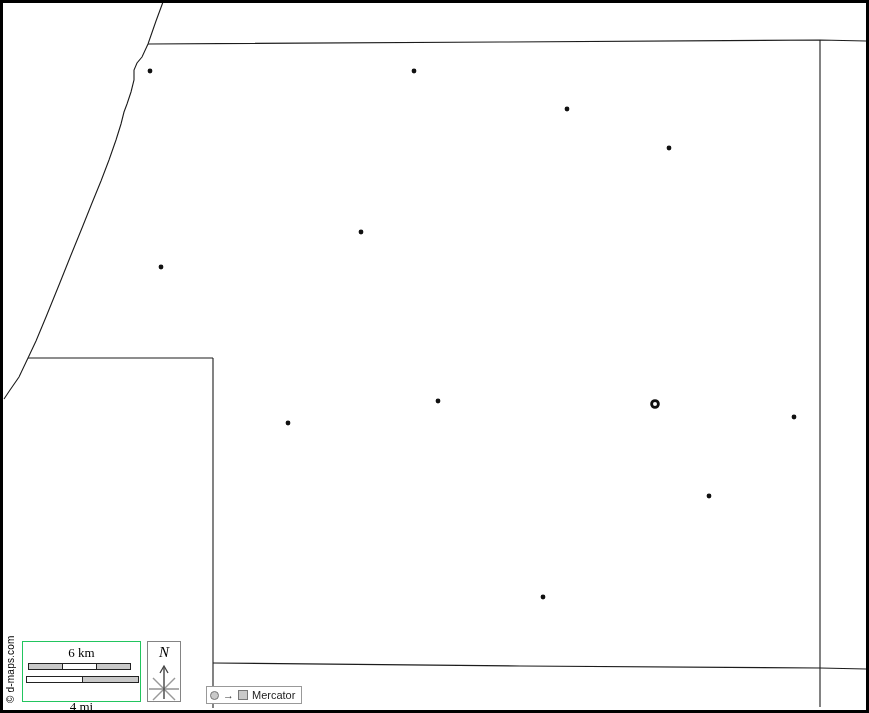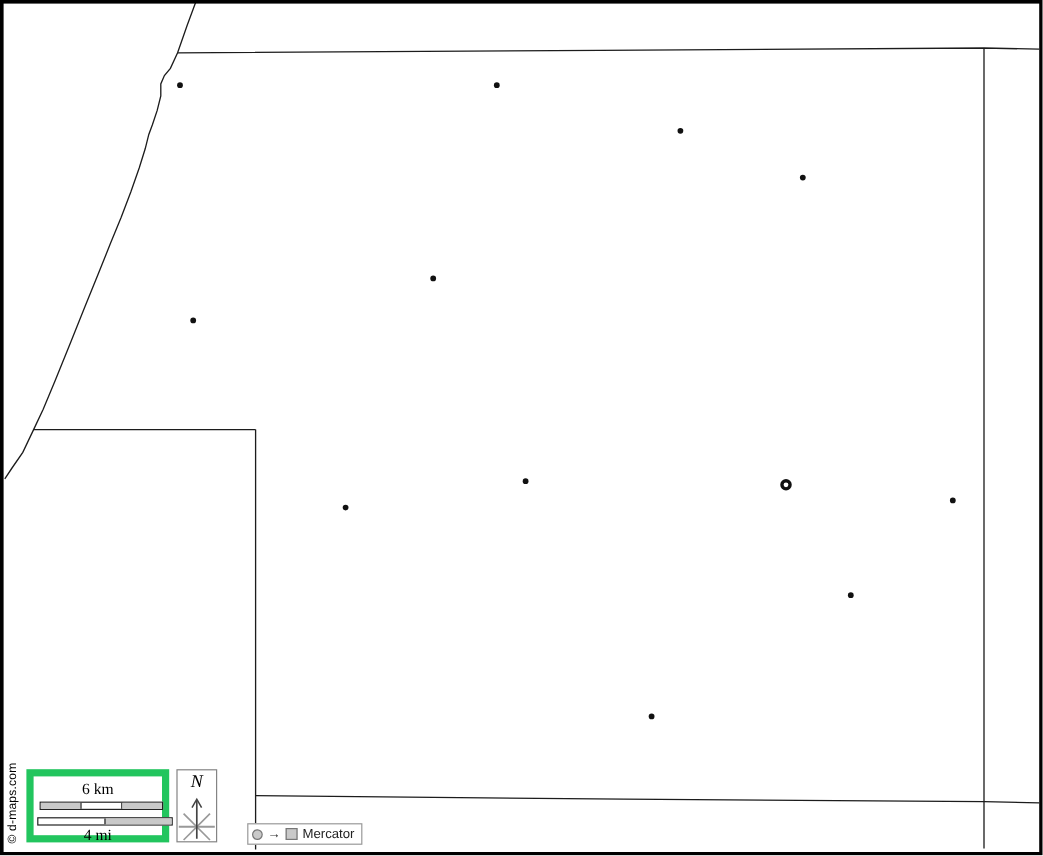--- a/index.html
+++ b/index.html
@@ -6,28 +6,28 @@
   .stage{
     position:relative;width:869px;height:713px;background:#fff;
     font-family:"Liberation Sans",sans-serif;overflow:hidden;
   }
   .map-svg{position:absolute;left:0;top:0;}
   .frame{position:absolute;inset:0;border:3px solid #000;box-sizing:border-box;pointer-events:none;}
 
   
   .scale-box{
     position:absolute;left:22px;top:641px;width:119px;height:61px;
-    border:6px solid #22c55e;background:#fff;box-sizing:border-box;
+    border:1px solid #22c55e;background:#fff;box-sizing:border-box;
   }
   .scale-label{
     position:absolute;left:0;width:100%;text-align:center;
     font-family:"Liberation Serif",serif;font-size:13px;color:#000;line-height:1;
   }
   .scale-label.km{top:4px;}
-  .scale-label.mi{top:42px;text-align:center;}
+  .scale-label.mi{top:58px;text-align:center;}
   .scale-bar{position:absolute;height:5px;border:1px solid #222;display:flex;background:#fff;}
   .scale-bar.km{left:5px;top:21px;width:101px;}
   .scale-bar.mi{left:3px;top:34px;width:111px;}
   .seg{flex:1;height:100%;}
   .seg.fill{background:var(--bar-fill,#c9c9c9);}
   .seg.mid{border-left:1px solid #222;border-right:1px solid #222;}
   .seg.half{border-left:1px solid #222;}
 
   
   .north-box{

